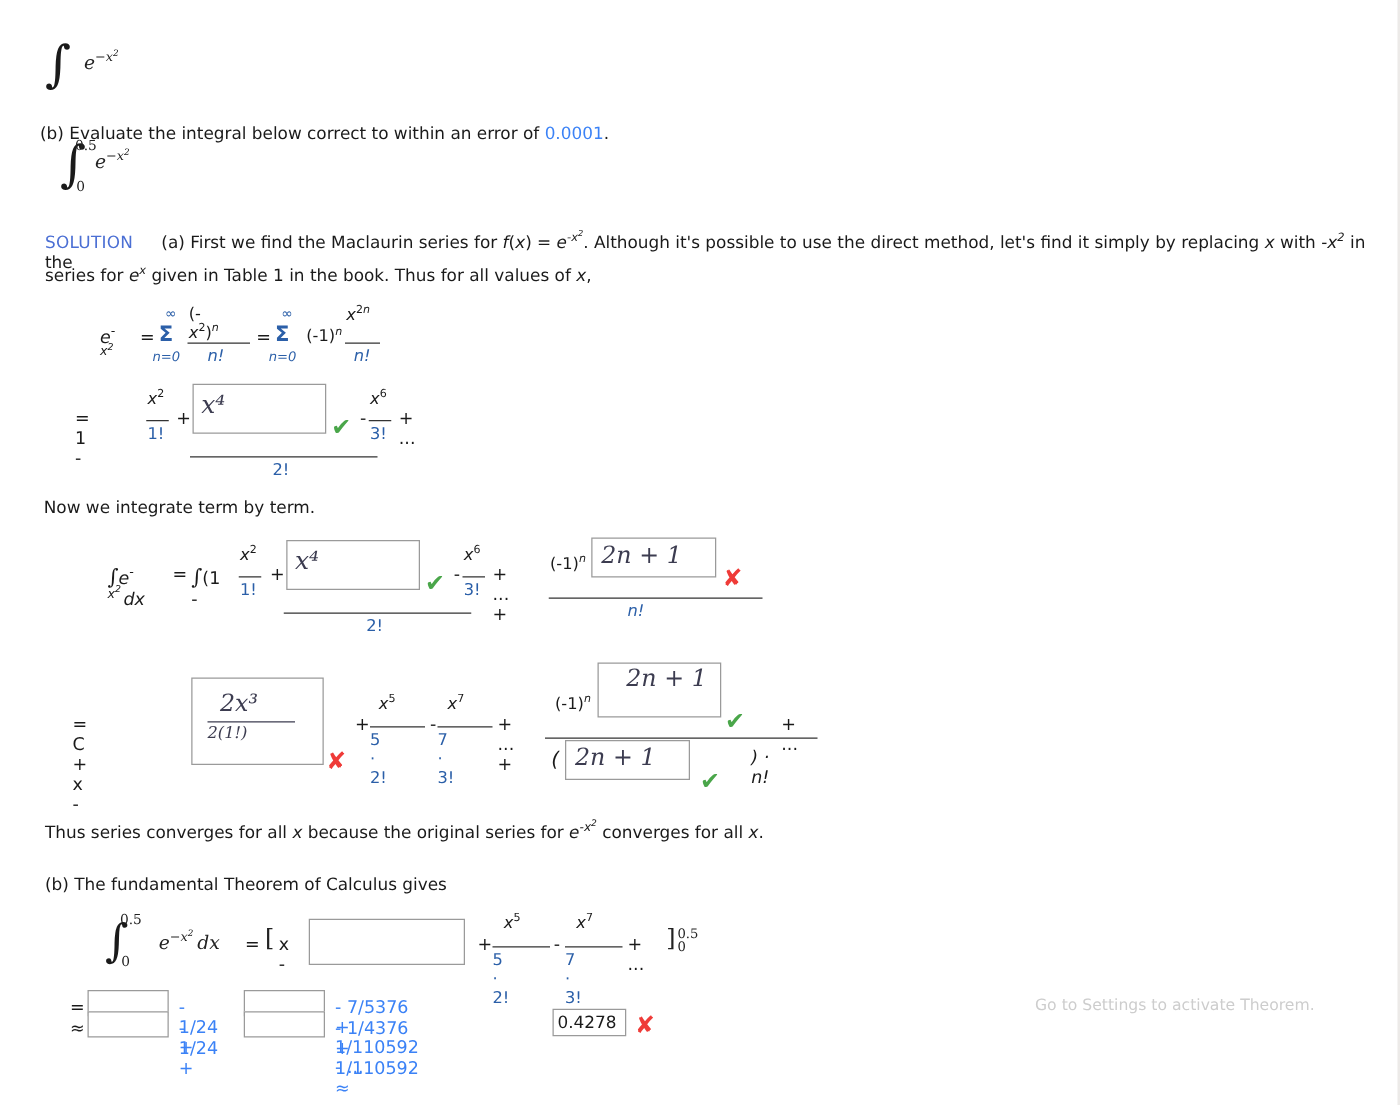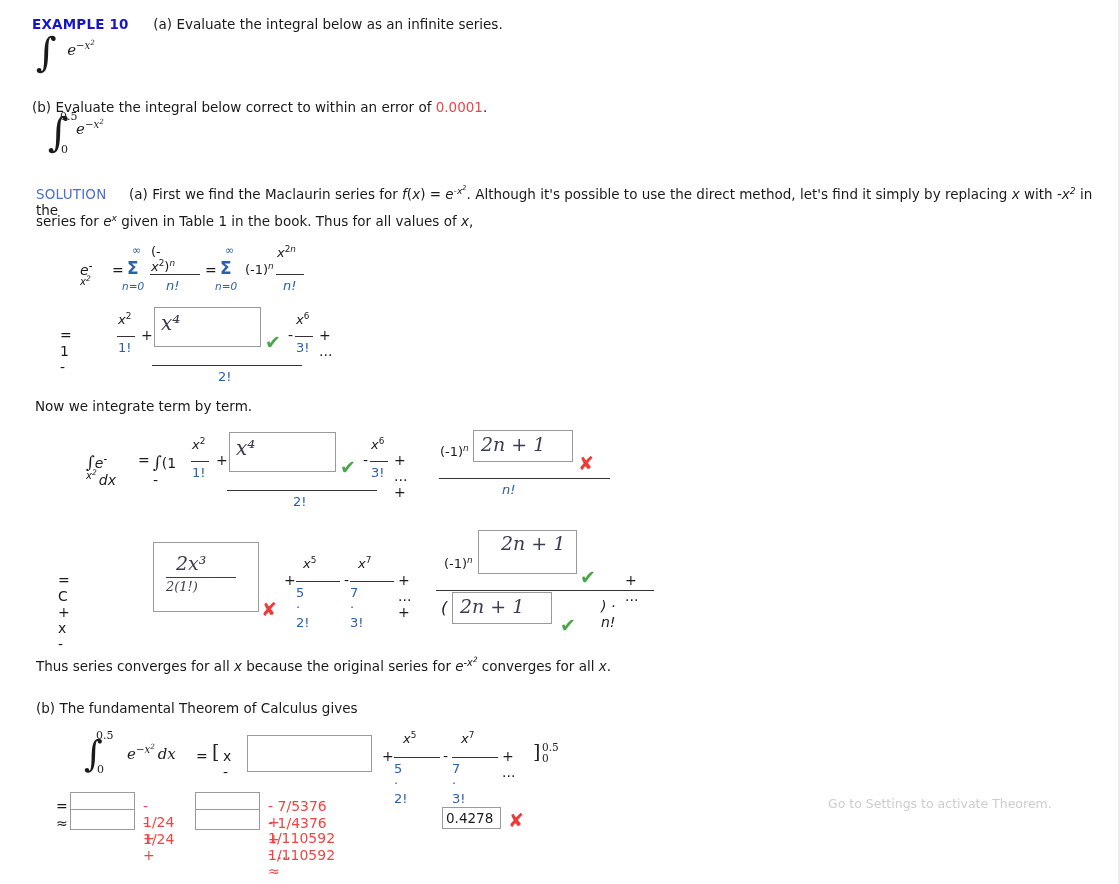--- a/index.html
+++ b/index.html
@@ -34,21 +34,21 @@
   
   .lbl-example {
     color: #1616c8;
     font-weight: bold;
     letter-spacing: .2px;
   }
   .lbl-solution {
     color: #4b6fd4;
     letter-spacing: .2px;
   }
-  .red { color: #ef4444; }
+  .red { color: #3b82f6; }
   .mathit { font-style: italic; }
   .serif-math {
     font-family: "DejaVu Serif", "Liberation Serif", serif;
     font-style: italic;
     color: #222;
   }
   sup { font-size: .68em; line-height: 0; vertical-align: super; }
 
   
   .ansbox {
@@ -96,25 +96,20 @@
   }
   .sigma { font-family: "DejaVu Sans", sans-serif; }
 </style>
 </head>
 <body>
 
 <div class="page">
 
   <div class="scroll-strip"></div>
 
-  <div class="abs" style="left:32px; top:16px;">
-    <span class="lbl-example">EXAMPLE 10</span>
-    <span style="display:inline-block; width:16px;"></span>
-    <span>(a) Evaluate the integral below as an infinite series.</span>
-  </div>
 
   <div class="abs" style="left:36px; top:32px;">
     <span class="intg" style="font-size:40px; display:inline-block; vertical-align:middle; line-height:40px;">∫</span>
     <span class="serif-math" style="font-size:15px; display:inline-block; vertical-align:middle; margin-left:6px; margin-top:-4px;">e<sup style="font-style:italic;">−<span style="font-style:italic;">x</span><sup style="font-size:.7em;">2</sup></sup></span>
   </div>
 
   <div class="abs" style="left:32px; top:99px;">
     <span>(b) Evaluate the integral below correct to within an error of </span><span class="red">0.0001</span><span>.</span>
   </div>
 

